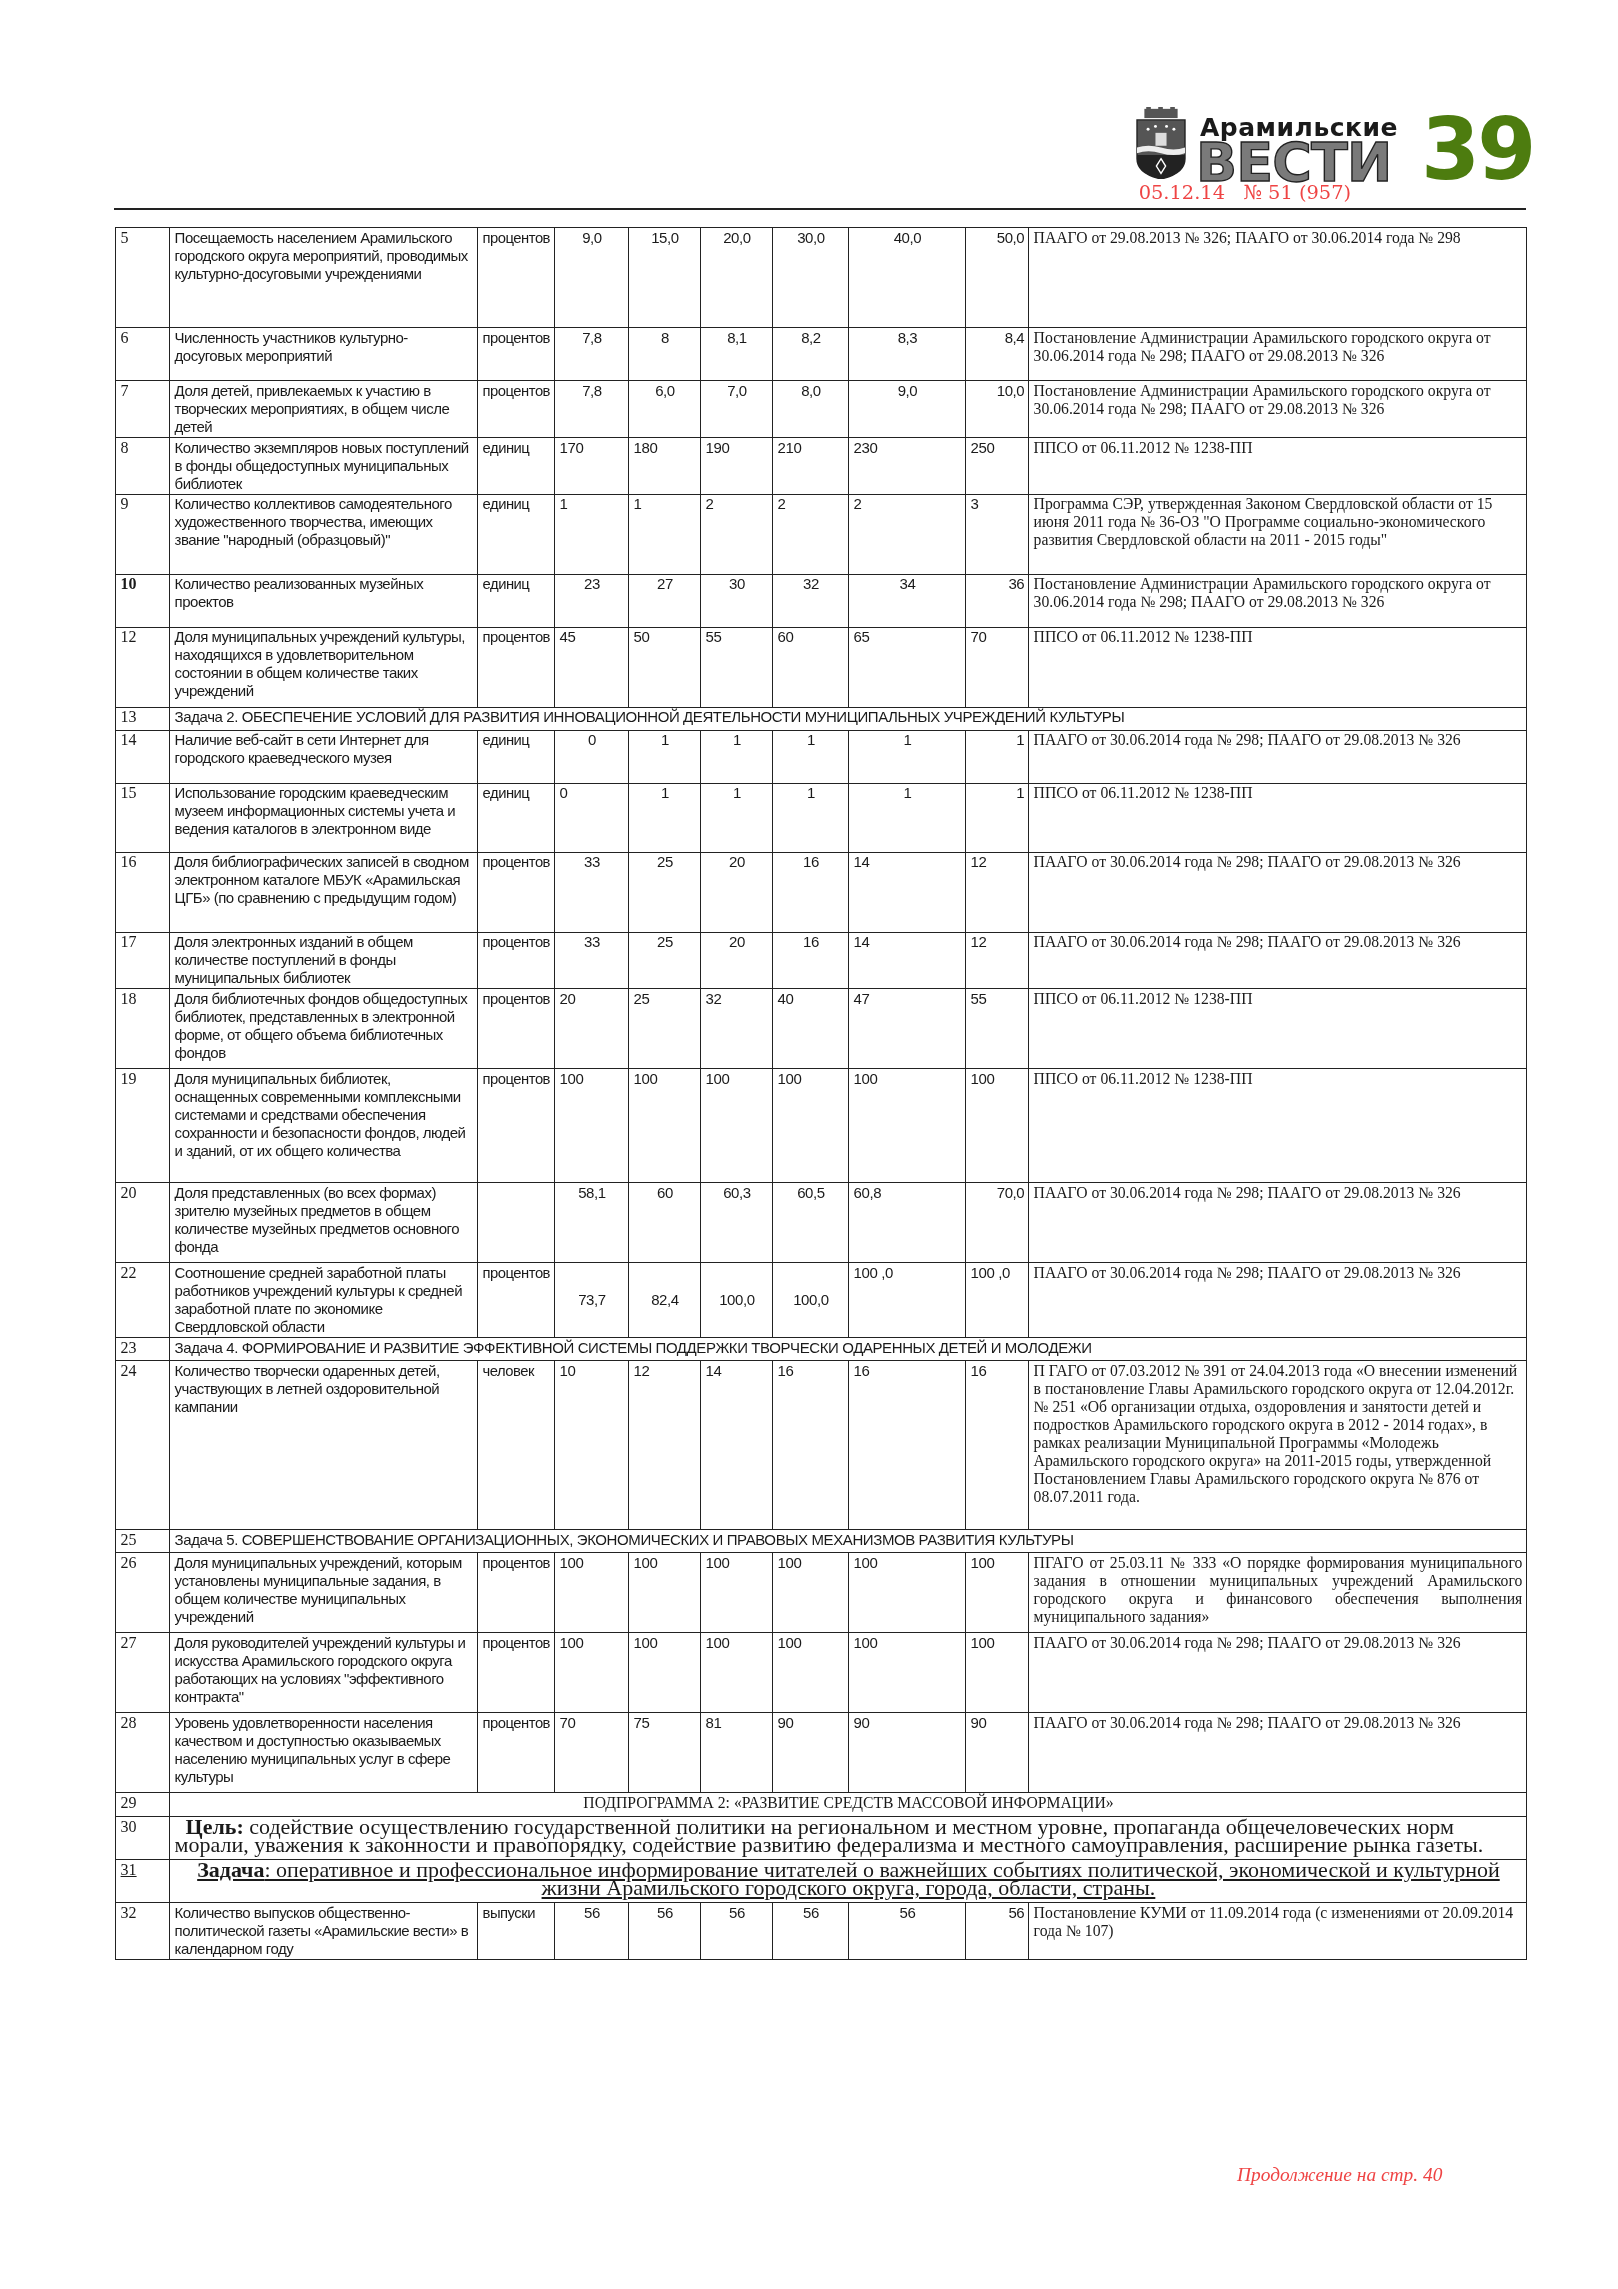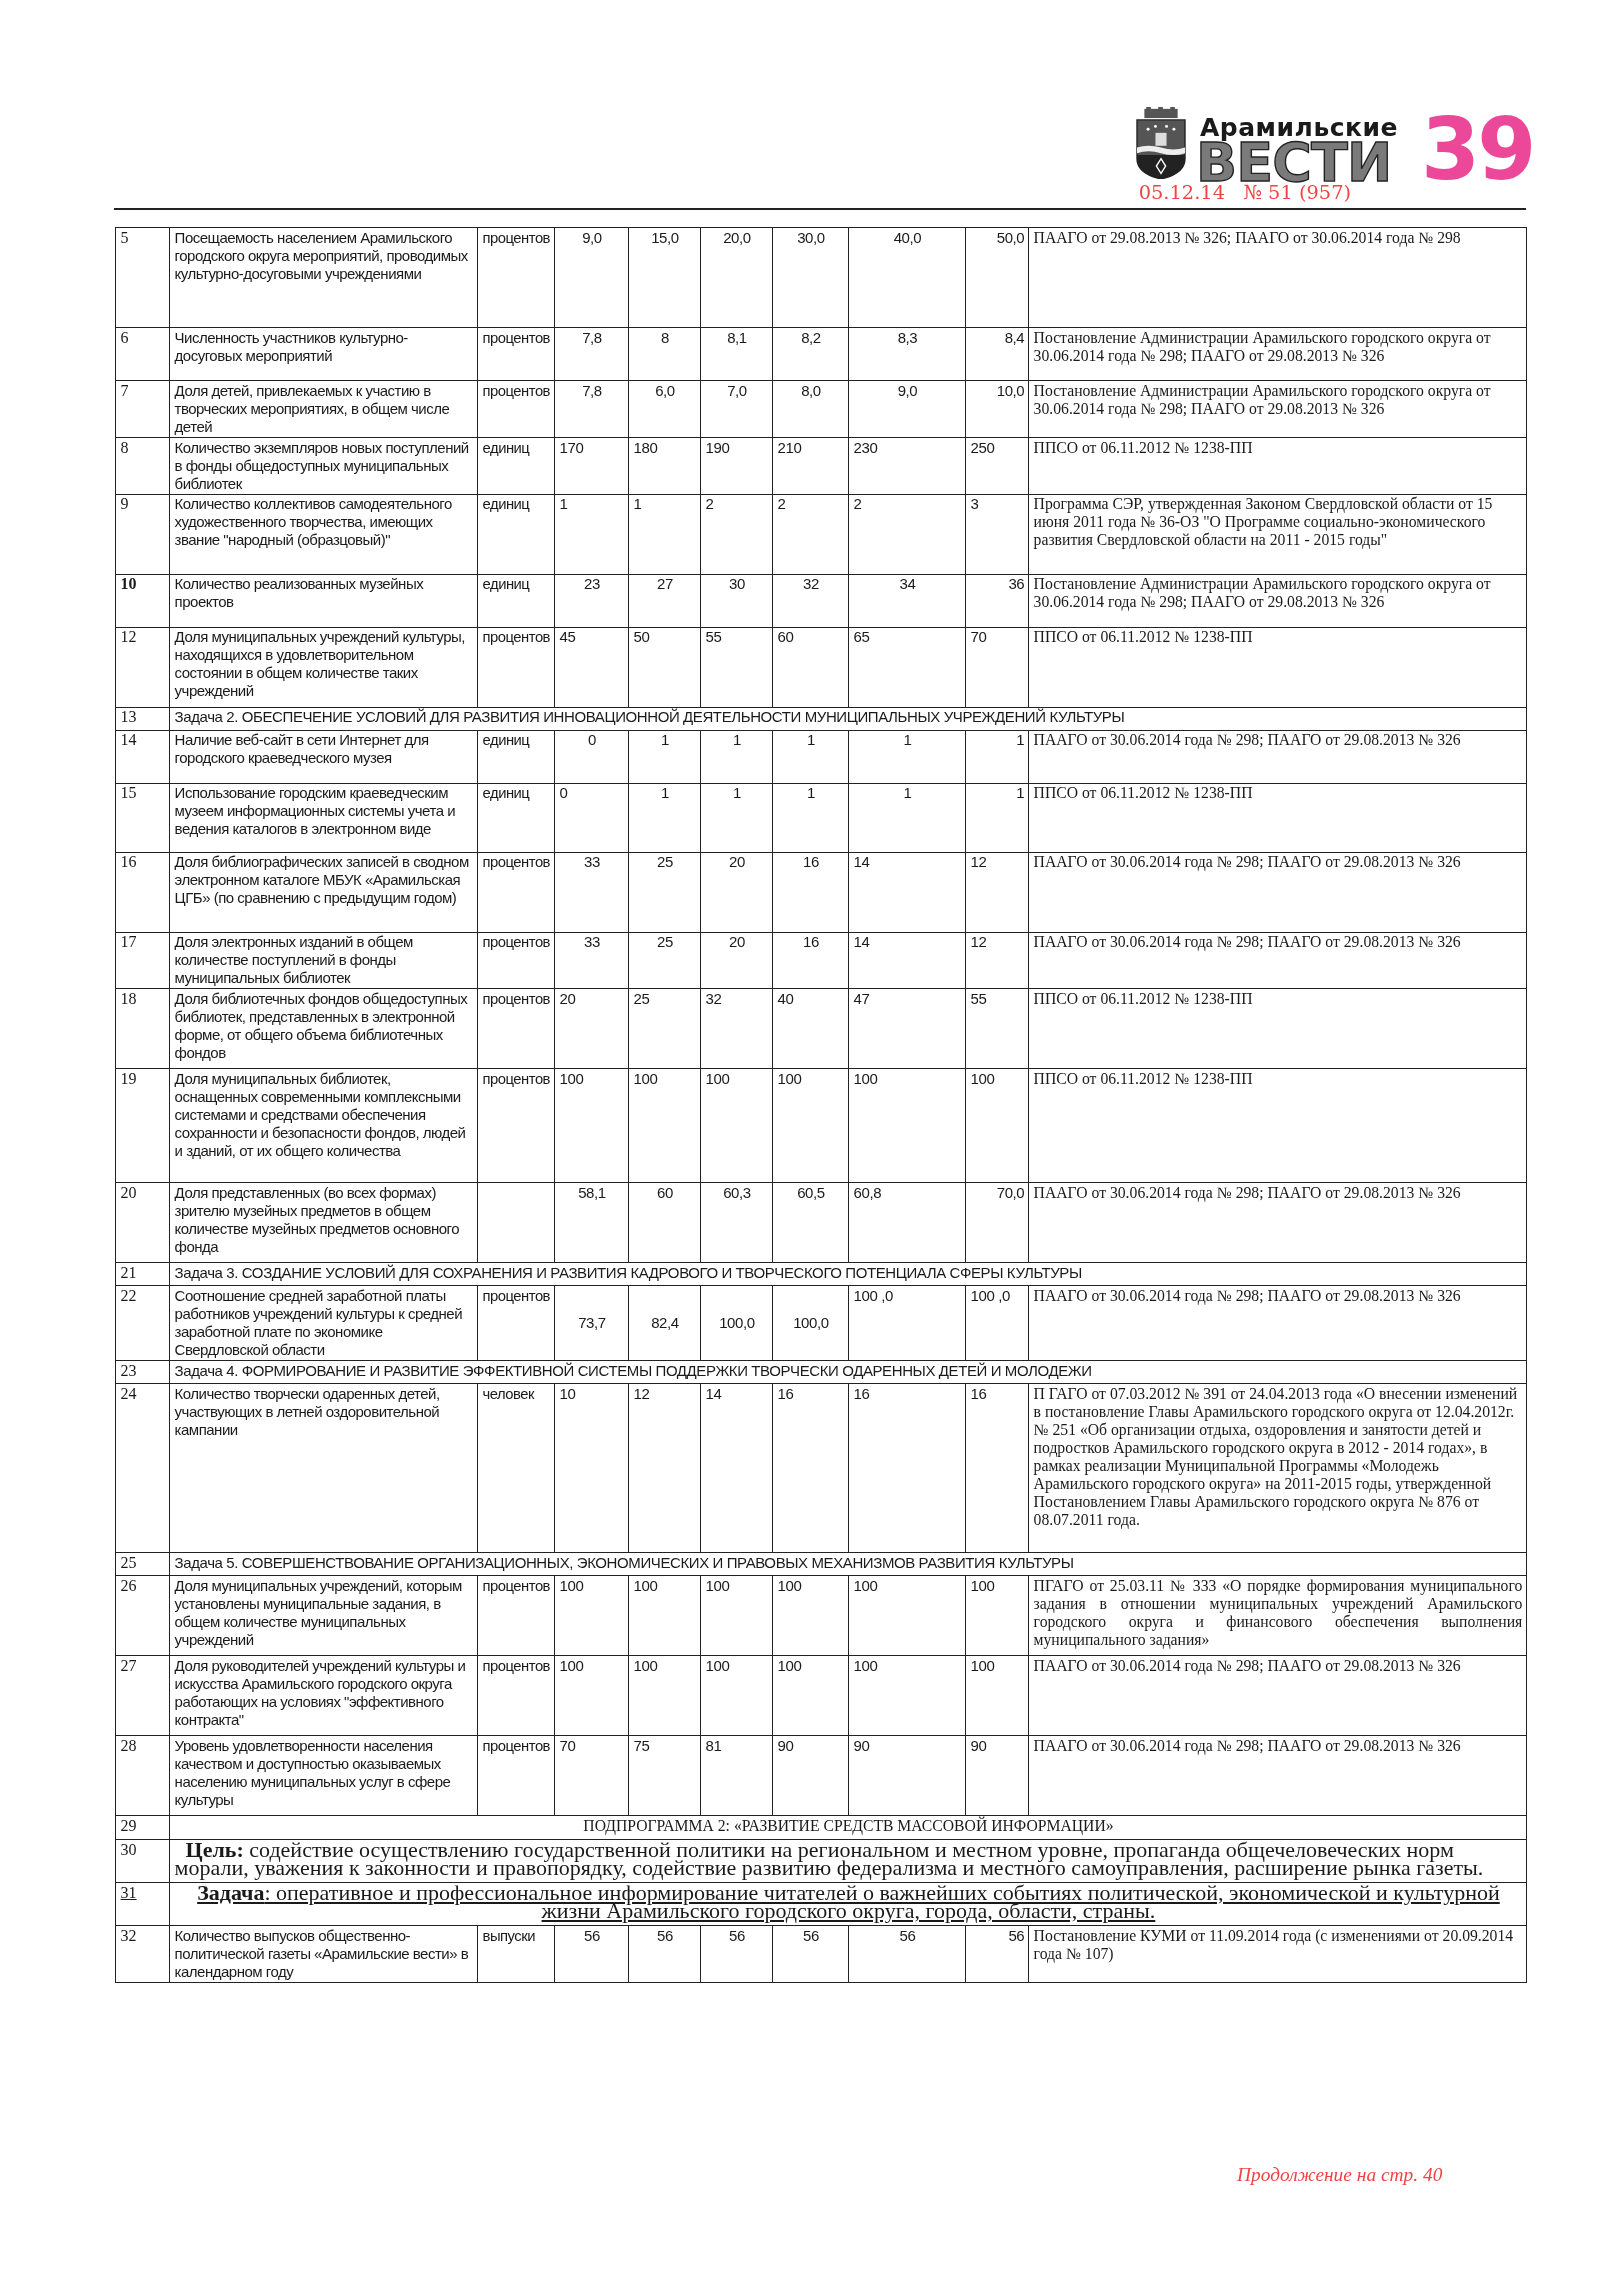--- a/index.html
+++ b/index.html
@@ -1,21 +1,21 @@
 <!DOCTYPE html>
 <html style="font-size:14.8px"><head>
 <meta charset="utf-8">
 <style>
   html, body { margin:0; padding:0; background:#ffffff; }
   body { width:1619px; height:2290px; position:relative; overflow:hidden; color:#1a1a1a; }
   .masthead { position:absolute; left:1135px; top:100px; width:397px; height:111px; }
   .crest { position:absolute; left:0; top:7.4px; width:52px; height:72px; }
   .brand-top { position:absolute; left:65px; top:13px; font-family:"DejaVu Sans", sans-serif; font-size:25px; font-weight:bold; color:#1a1a1a; letter-spacing:0.5px; }
   .brand-main { position:absolute; left:61px; top:31px; font-family:"DejaVu Sans", sans-serif; font-size:54px; font-weight:bold; color:#7a7a7a; letter-spacing:-0.9px; -webkit-text-stroke:1.4px #222; }
-  .page-num { position:absolute; left:286px; top:7.4px; font-family:"DejaVu Sans", sans-serif; font-size:85px; font-weight:bold; color:#ec4899; line-height:1; letter-spacing:-2.8px; }
+  .page-num { position:absolute; left:286px; top:7.4px; font-family:"DejaVu Sans", sans-serif; font-size:85px; font-weight:bold; color:#4d7c0f; line-height:1; letter-spacing:-2.8px; }
   .issue { position:absolute; left:3.7px; top:81px; font-family:"DejaVu Serif", serif; font-size:19.4px; color:#ef4444; }
   .rule { position:absolute; left:114px; top:208px; width:1412px; height:1.8px; background:#222; }
 
   table.main { position:absolute; left:115px; top:227px; width:1410px; border-collapse:collapse; table-layout:fixed;
     font-family:"Liberation Serif", serif; font-size:16px; line-height:18px; }
   table.main td { border:1.8px solid #222; vertical-align:top; padding:0.9px 3.7px 0.9px 4.6px; overflow:hidden; }
   td.num { text-align:left; padding-left:9.2px; }
   td.num.b { font-weight:bold; }
   td.name { font-family:"Liberation Sans", sans-serif; font-size:15px; letter-spacing:-0.5px; line-height:18px; transform-origin:left; }
   td.unit { font-family:"Liberation Sans", sans-serif; font-size:14.8px; letter-spacing:-0.5px; }
@@ -240,24 +240,20 @@
         <td class="name">Доля представленных (во всех формах) зрителю музейных предметов в общем количестве музейных предметов основного фонда</td>
         <td class="unit"></td>
         <td class="v c">58,1</td>
         <td class="v c">60</td>
         <td class="v c">60,3</td>
         <td class="v c">60,5</td>
         <td class="v">60,8</td>
         <td class="v r">70,0</td>
         <td class="src">ПААГО от 30.06.2014 года № 298; ПААГО от 29.08.2013 № 326</td>
       </tr>
-      <tr style="height: 23px;">
-        <td class="num">21</td>
-        <td class="task" colspan="9">Задача 3. СОЗДАНИЕ УСЛОВИЙ ДЛЯ СОХРАНЕНИЯ И РАЗВИТИЯ КАДРОВОГО И ТВОРЧЕСКОГО ПОТЕНЦИАЛА СФЕРЫ КУЛЬТУРЫ</td>
-      </tr>
       <tr style="height: 68px;">
         <td class="num">22</td>
         <td class="name">Соотношение средней заработной платы работников учреждений культуры к средней заработной плате по экономике Свердловской области</td>
         <td class="unit">процентов</td>
         <td class="v mid">73,7</td>
         <td class="v mid">82,4</td>
         <td class="v mid">100,0</td>
         <td class="v mid">100,0</td>
         <td class="v">100 ,0</td>
         <td class="v">100 ,0</td>

